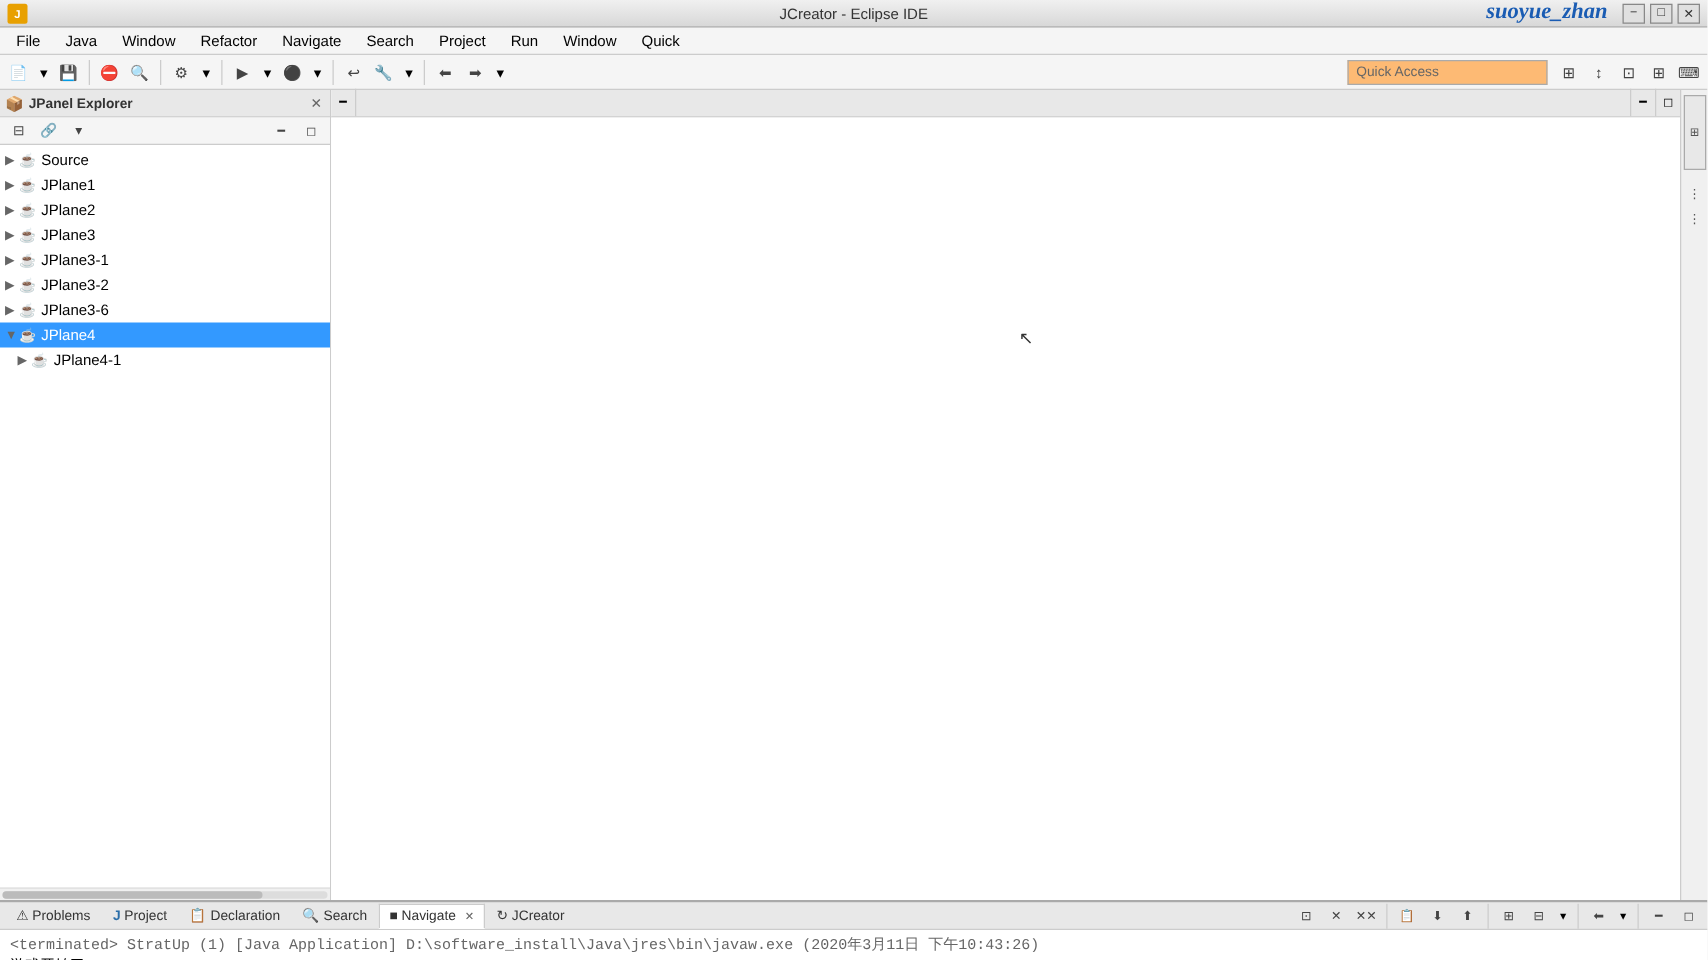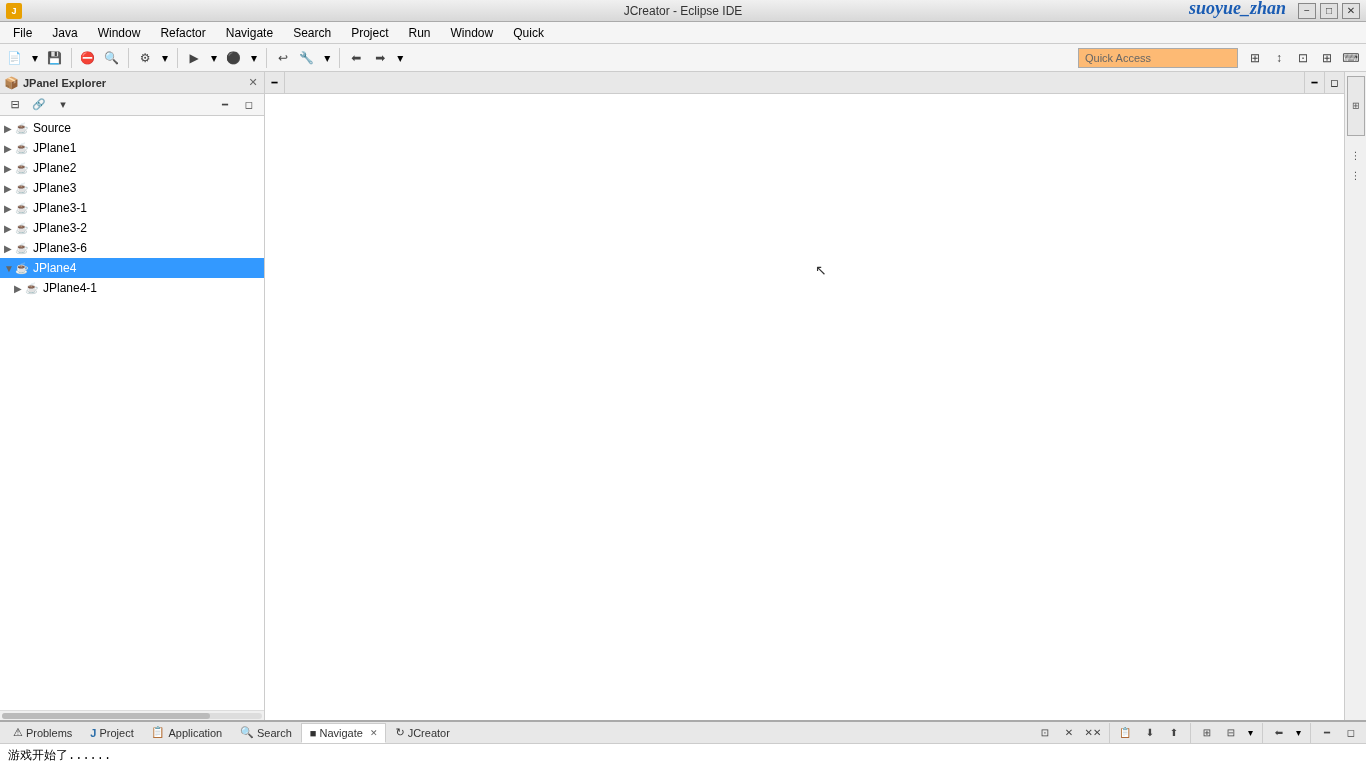--- a/index.html
+++ b/index.html
@@ -414,21 +414,21 @@
       <span>Problems</span>
     </div>
 
     <div class="bottom-tab">
       <span style="font-size:11px; color:#2a6da8; font-weight:bold;">J</span>
       <span>Project</span>
     </div>
 
     <div class="bottom-tab">
       <span style="font-size:11px;">📋</span>
-      <span>Application</span>
+      <span>Declaration</span>
     </div>
 
     <div class="bottom-tab">
       <span style="font-size:11px;">🔍</span>
       <span>Search</span>
     </div>
 
     <div class="bottom-tab active">
       <span style="font-size:11px; color:#333;">■</span>
       <span>Navigate</span>
@@ -455,17 +455,20 @@
       <div class="toolbar-sep"></div>
       <div class="toolbar-btn" style="font-size:10px;">⬅</div>
       <div class="toolbar-dropdown" style="font-size:10px;">▾</div>
       <div class="toolbar-sep"></div>
       <div class="toolbar-btn" style="font-size:10px;">━</div>
       <div class="toolbar-btn" style="font-size:10px;">◻</div>
     </div>
   </div>
 
   <div id="console-content">
+    <div class="console-line console-terminated">
+      <span>&lt;terminated&gt; StratUp (1) [Java Application] D:\software_install\Java\jres\bin\javaw.exe (2020年3月11日 下午10:43:26)</span>
+    </div>
     <div class="console-line">游戏开始了......</div>
 
   </div>
 
 </div>
 
 </body></html>

